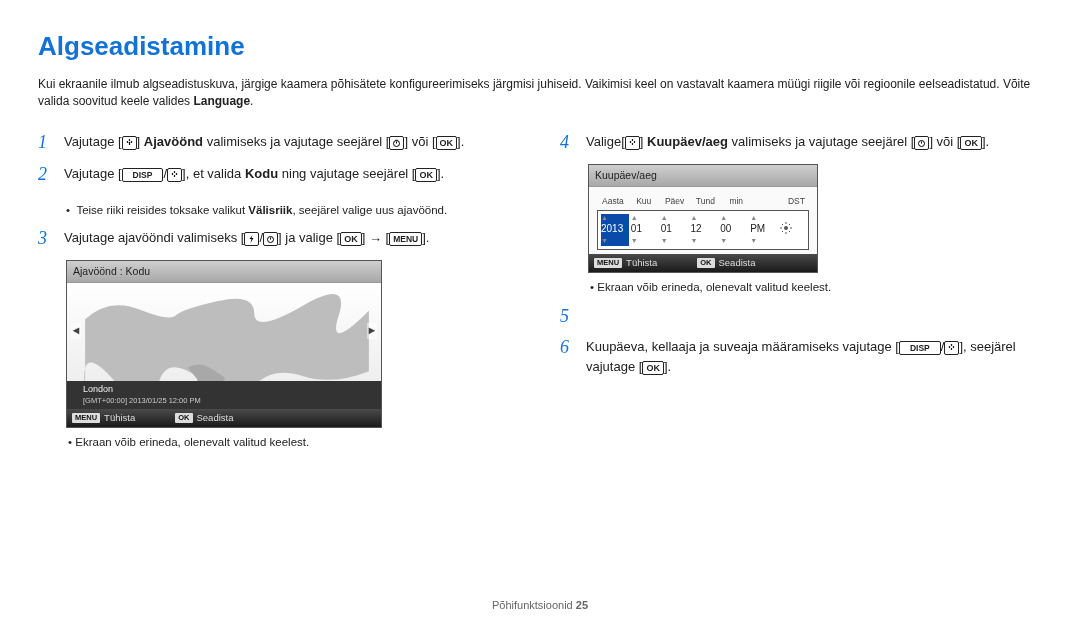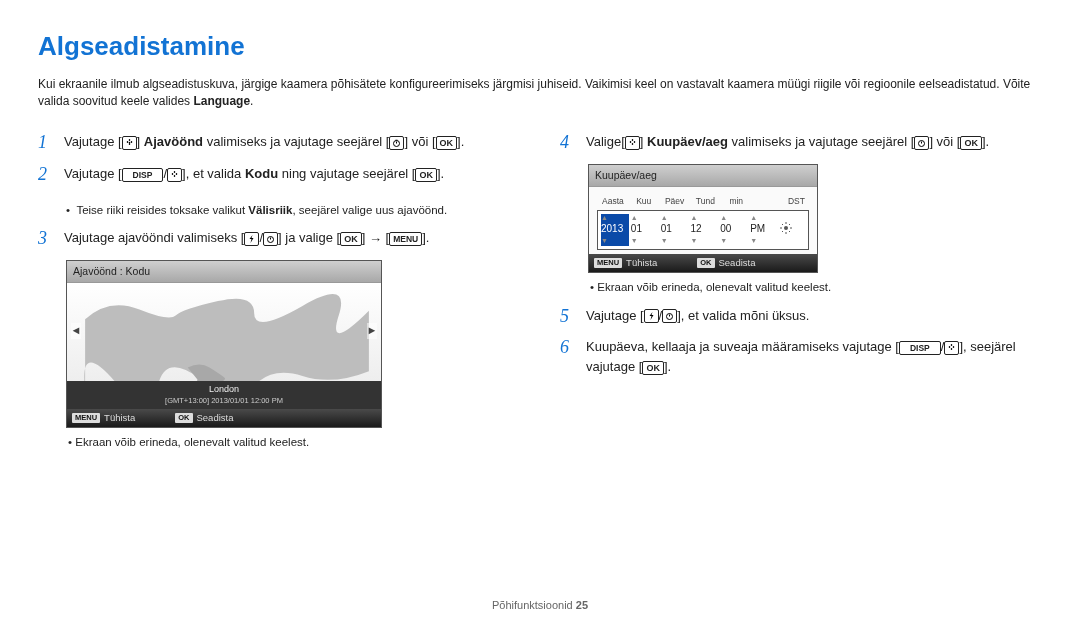--- a/index.html
+++ b/index.html
@@ -21,21 +21,21 @@
   .sq-menu{display:inline-block;border:1.2px solid #222;border-radius:2px;font-size:8.5px;font-weight:700;padding:0 3px;line-height:12px;height:14px;vertical-align:middle}
   .sq-icon{display:inline-block;border:1.2px solid #222;border-radius:2px;width:15px;height:14px;vertical-align:middle;position:relative}
   .sq-icon svg{position:absolute;inset:0;margin:auto}
   .screen{border:1.5px solid #555;width:316px;margin:10px 0 6px 28px;font-size:10px}
   .screen-head{background:linear-gradient(#cfcfcf,#a8a8a8);border-bottom:1px solid #999;padding:3px 6px;font-size:10.5px}
   .screen-body{background:#fff;position:relative}
   .map{height:98px;background:linear-gradient(#fff,#eee);position:relative;overflow:hidden}
   .map svg{position:absolute;inset:0}
   .map-arrow{position:absolute;top:40px;width:10px;height:16px;display:flex;align-items:center;justify-content:center;font-size:11px;color:#444;background:rgba(255,255,255,0.5)}
   .map-arrow.l{left:4px}.map-arrow.r{right:4px}
-  .map-caption{text-align:center;font-size:9px;background:#333;color:#eee;padding:2px 5px}
+  .map-caption{font-size:9px;background:#333;color:#eee;padding:2px 16px}
   .map-caption .sub{font-size:7.5px;color:#ccc}
   .screen-foot{background:linear-gradient(#4a4a4a,#1a1a1a);color:#ddd;display:flex;padding:2px 5px;font-size:9.5px;gap:40px}
   .btn-label{display:inline-flex;align-items:center;gap:4px}
   .btn-box{background:#ddd;color:#111;font-size:7.5px;font-weight:700;padding:0 3px;border-radius:1px;line-height:10px}
   .date-body{padding:8px 8px 4px;background:#fafafa}
   .date-labels{display:flex;gap:3px;font-size:8.5px;color:#444;align-items:flex-end;margin-left:2px}
   .date-labels span{flex:1;text-align:center}
   .date-labels .dst{flex:0.9}
   .date-grid{display:flex;gap:2px;border:1px solid #555;padding:3px;background:#fff;margin-top:2px}
   .cell{flex:1;font-size:10px;position:relative}
@@ -99,21 +99,21 @@
         <div class="map">
           <svg viewBox="0 0 260 98" preserveAspectRatio="none">
             <path d="M15 30q20-18 45-8t30 5 35-12 30 10 40-6 30 8 25-4v50q-30 12-55 4t-40 8-45-6-35 8-35-5-25 6z" fill="#bdbdbd"></path>
             <path d="M100 70q10-5 18 0t12 8-10 6-12-4z" fill="#a8a8a8"></path>
           </svg>
           <div class="map-arrow l">◄</div>
           <div class="map-arrow r">►</div>
         </div>
         <div class="map-caption">
           <div>London</div>
-          <div class="sub">[GMT+13:00] 2013/01/01 12:00 PM</div>
+          <div class="sub">[GMT+00:00] 2013/01/25 12:00 PM</div>
         </div>
       </div>
       <div class="screen-foot">
         <span class="btn-label">
             <span class="btn-box">MENU</span>
             <span>Tühista</span>
           </span>
         <span class="btn-label">
             <span class="btn-box">OK</span>
             <span>Seadista</span>
@@ -207,28 +207,20 @@
         <span class="btn-label">
             <span class="btn-box">OK</span>
             <span>Seadista</span>
           </span>
       </div>
     </div>
     <div class="bullet">Ekraan võib erineda, olenevalt valitud keelest.</div>
 
     <div class="step" style="margin-top:10px">
       <span class="num">5</span>
-      <div class="txt">
-        <span>Vajutage [</span><span class="sq-icon"><svg width="11" height="10" viewBox="0 0 10 10">
-              <path d="M6 1L3 5h2l-1 4 3-5H5z" fill="#000"></path>
-            </svg></span><span>/</span><span class="sq-icon"><svg width="11" height="10" viewBox="0 0 10 10">
-              <circle cx="5" cy="5.5" r="3" fill="none" stroke="#000" stroke-width="1"></circle>
-              <path d="M5 5.5V3.5" stroke="#000" stroke-width="1"></path>
-            </svg></span><span>], et valida mõni üksus.</span>
-      </div>
     </div>
 
     <div class="step">
       <span class="num">6</span>
       <div class="txt">
         <span>Kuupäeva, kellaaja ja suveaja määramiseks vajutage [</span><span class="sq-disp">DISP</span><span>/</span><span class="sq-icon"><svg width="11" height="10" viewBox="0 0 10 10">
               <path d="M5 1c1 0 1 2 0 2s-1-2 0-2zm2 2c1 0 1 2 0 2s-1-2 0-2zM3 3c1 0 1 2 0 2s-1-2 0-2zm2 2c1 0 1 2 0 2s-1-2 0-2z" fill="#000"></path>
             </svg></span><span>], seejärel vajutage [</span><span class="sq-ok">OK</span><span>].</span>
       </div>
     </div>

